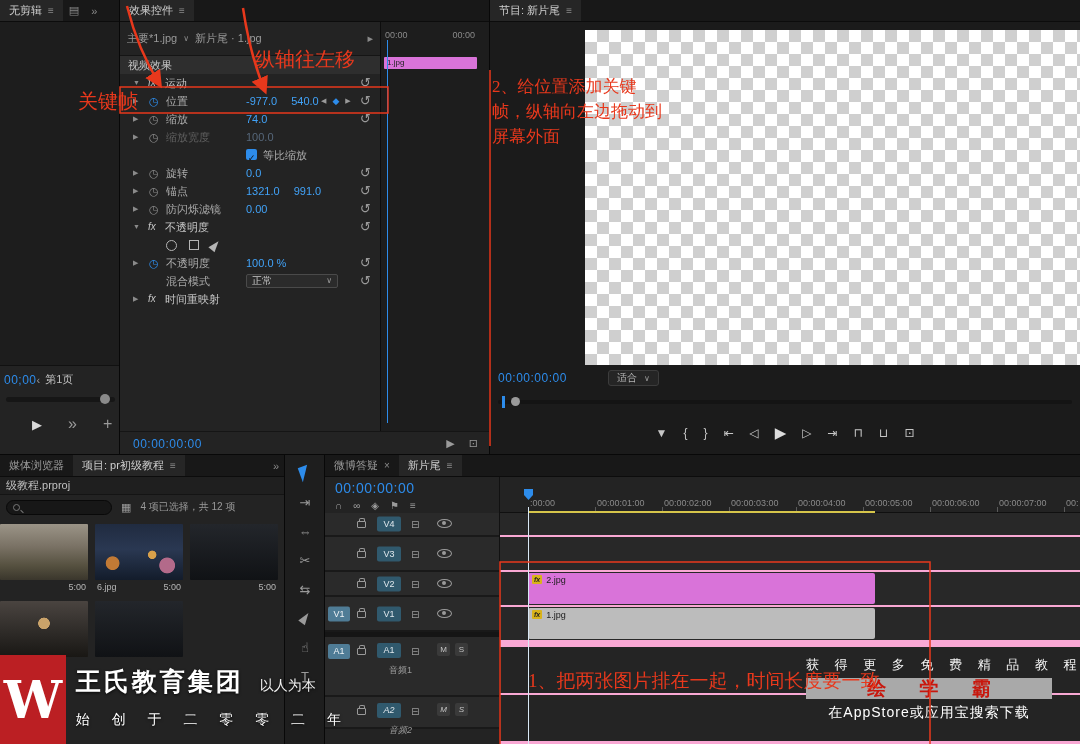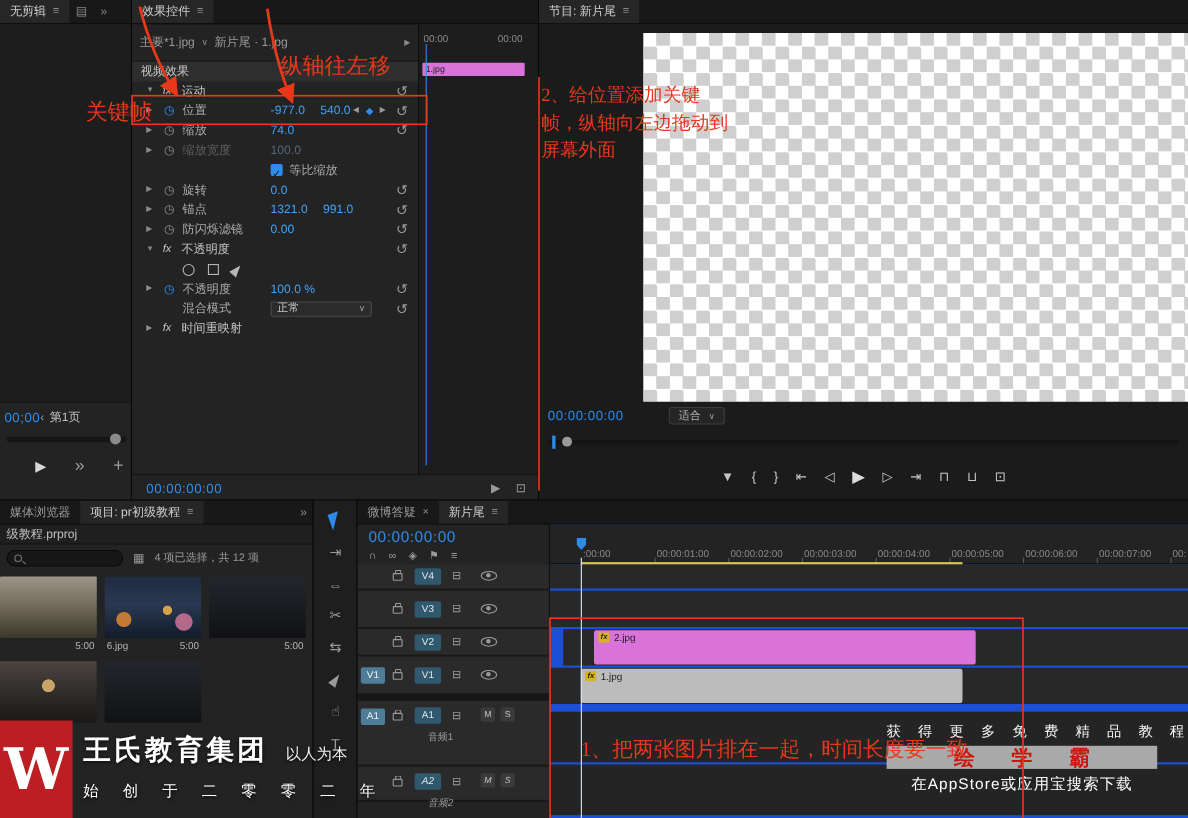--- a/index.html
+++ b/index.html
@@ -121,21 +121,21 @@
   .icon-eye{position:absolute;left:112px;top:50%;margin-top:-5px;width:15px;height:9px;border:1px solid #9a9a9a;border-radius:50%}
   .icon-eye::after{content:'';position:absolute;left:4px;top:1px;width:4px;height:4px;border-radius:50%;background:#9a9a9a}
   .ms{position:absolute;width:13px;height:13px;background:#3a3a3a;border-radius:2px;color:#c5c5c5;font-size:8px;text-align:center;line-height:13px}
   .trk-hdr.a .patch{top:7px;transform:none}
   .trk-hdr.a .icon-lock{top:11px;margin-top:0}
   .trk-hdr.a .badge{top:6px;transform:none}
   .trk-hdr.a .sync{top:9px;transform:none}
   .trk-hdr.a .ms{top:6px}
   .ms.m{left:112px}.ms.s{left:130px}
   .trk-name{position:absolute;left:64px;top:27px;font-size:9px;color:#9a9a9a}
-  #tl .tl-right{position:absolute;left:175px;top:22px;right:0;bottom:0;background:#1d4ed8;overflow:hidden}
+  #tl .tl-right{position:absolute;left:175px;top:22px;right:0;bottom:0;background:#f9a8d4;overflow:hidden}
   .tl-ruler{position:relative;height:36px;background:#232323;border-bottom:1px solid #101010}
   .tl-ruler-label{position:absolute;bottom:4px;font-size:9px;color:#8a8a8a;white-space:nowrap}
   .tl-tick{position:absolute;bottom:0;width:1px;height:5px;background:#5a5a5a}
   .tl-lanes{position:absolute;top:36px;left:0;right:0;bottom:0;overflow:hidden}
   .lane{position:relative;background:#282828}
   .lane.a{background:#242424}
   .lane-gap{height:2px}
   .lane-divider{height:5px}
   .clip{position:absolute;left:28px;top:1px;bottom:1px;width:347px;border-radius:2px;display:flex;align-items:flex-start;gap:4px;padding:2px 4px}
   .clip.pink{background:var(--clip-pink)}
@@ -544,21 +544,21 @@
         <span class="tl-ruler-label" style="left: 499px;">00:00:07:00</span>
         <span class="tl-tick" style="left: 497px;"></span>
         <span class="tl-ruler-label" style="left: 566px;">00:</span>
         <span class="tl-tick" style="left: 564px;"></span>
       </div>
     <div class="tl-lanes">
         <div class="lane v" style="height: 22px;"></div>
         <div class="lane-gap"></div>
         <div class="lane v" style="height: 33px;"></div>
         <div class="lane-gap"></div>
-        <div class="lane v" style="height: 33px; margin-left: 12px;">
+        <div class="lane v" style="height: 33px;">
           <div class="clip pink">
             <span class="fxbadge">fx</span>
             <span class="clip-label">2.jpg</span>
           </div>
         </div>
         <div class="lane-gap"></div>
         <div class="lane v" style="height: 33px;">
           <div class="clip gray">
             <span class="fxbadge">fx</span>
             <span class="clip-label">1.jpg</span>

